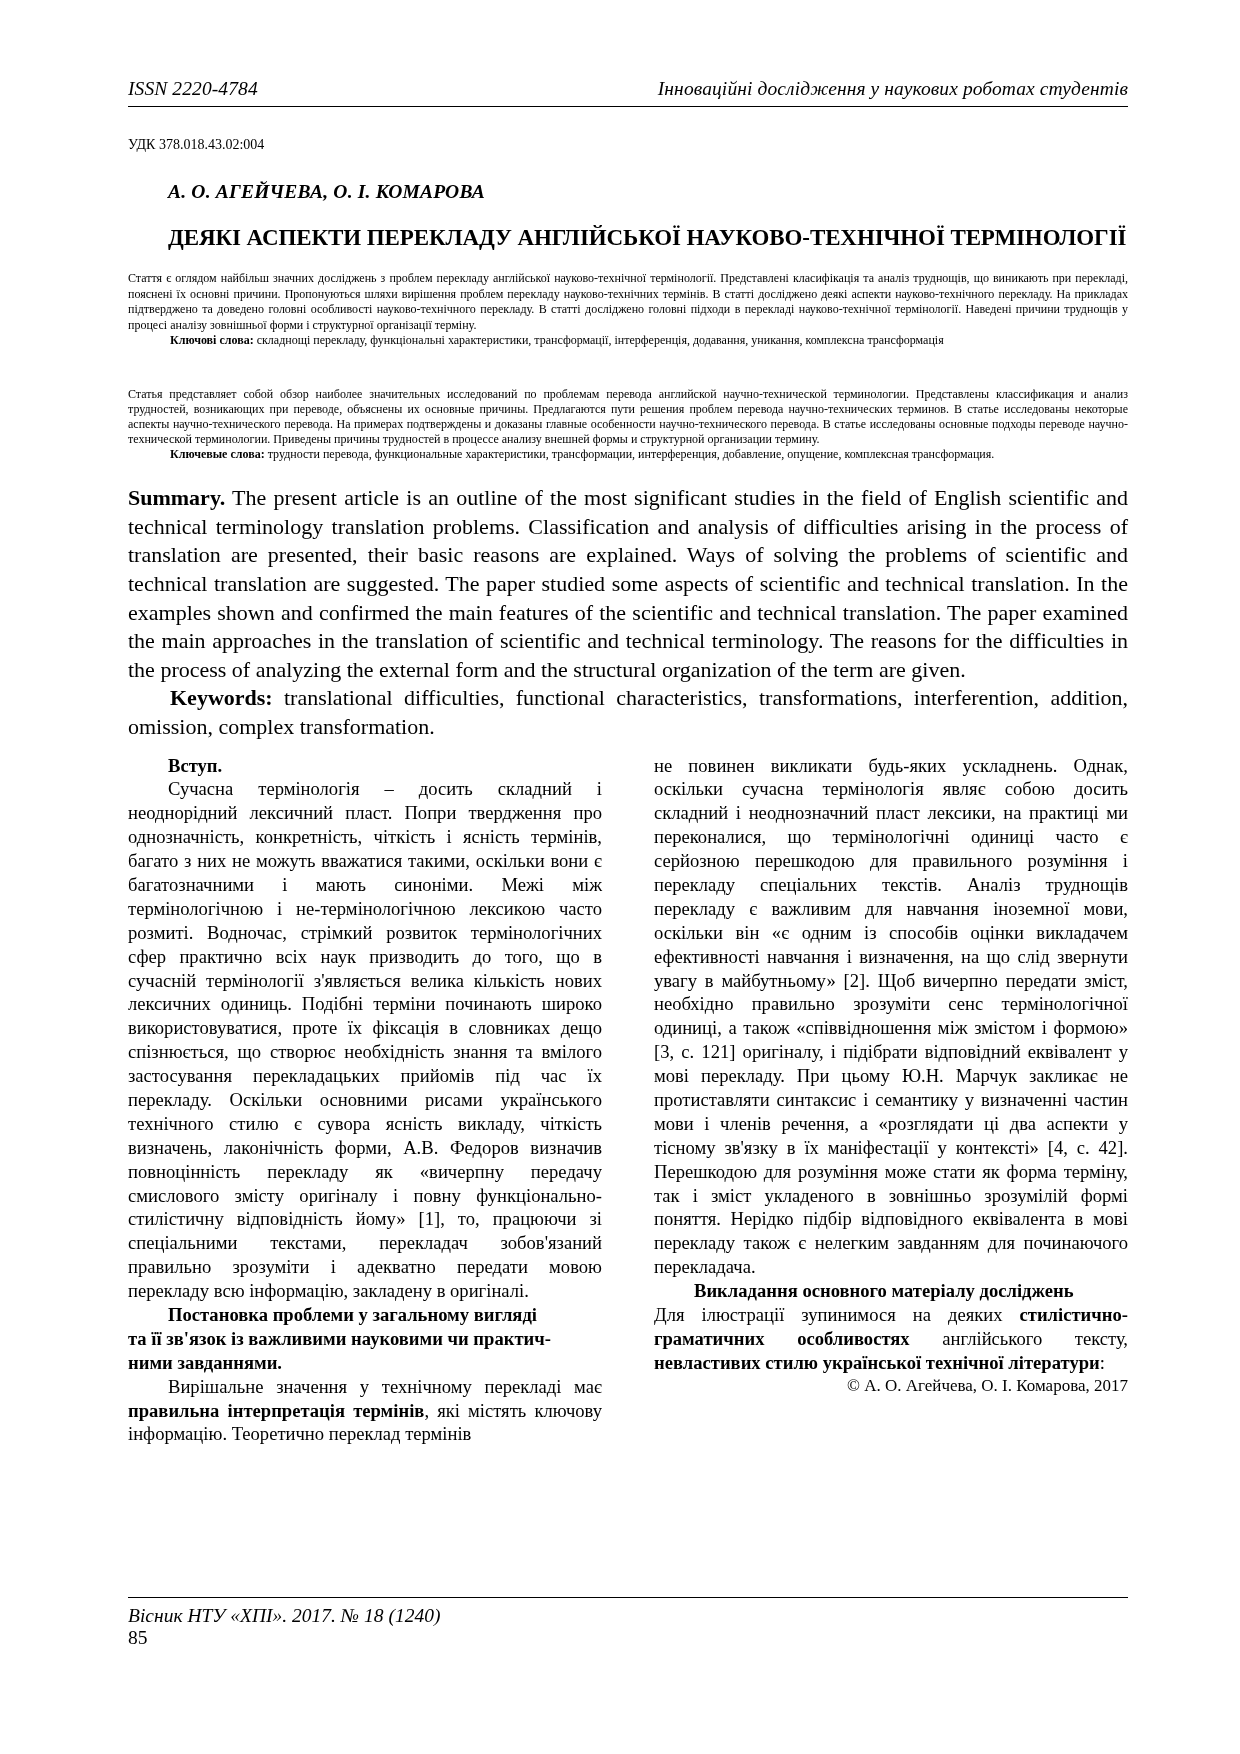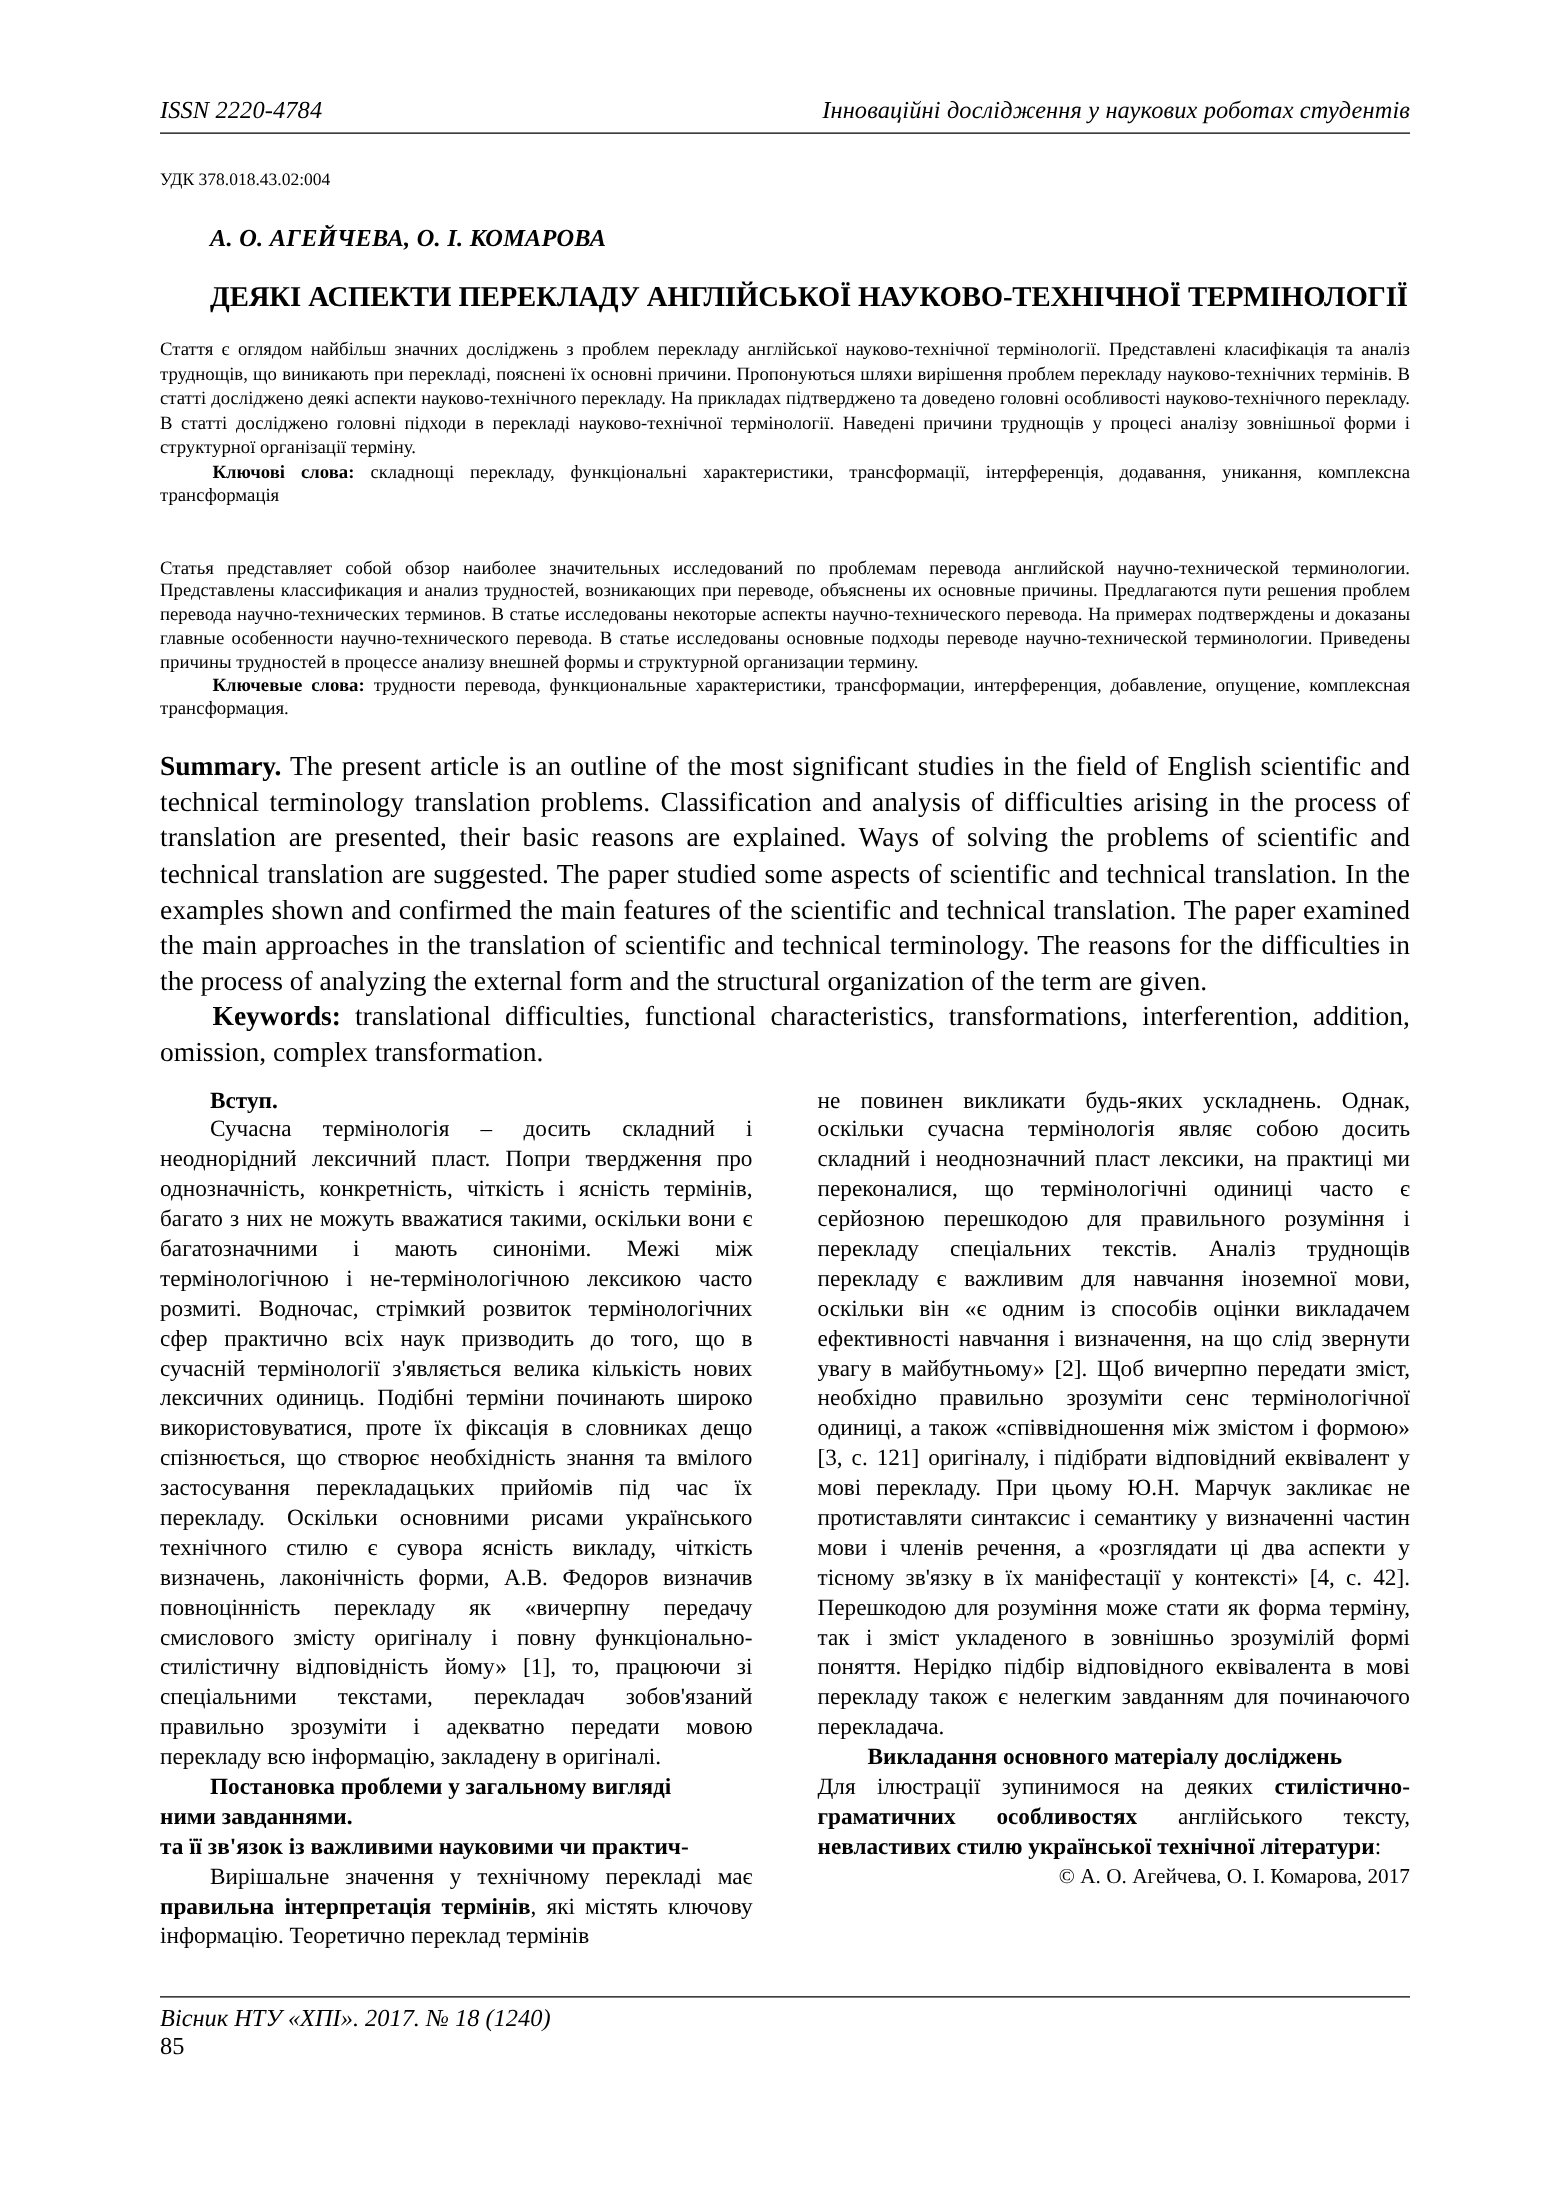--- a/index.html
+++ b/index.html
@@ -56,21 +56,21 @@
     margin-top: 22px;
     font-weight: bold;
     font-size: 23px;
     padding-left: 40px;
     letter-spacing: -0.1px;
   }
 
   
   .abs {
     margin-top: 20px;
-    font-size: 15px;
+    font-size: 12px;
     line-height: 1.30;
     text-align: justify;
     text-justify: inter-word;
     hyphens: none;
   }
   .abs.compact { line-height: 1.255; }
   .abs p { margin: 0; }
   .abs p.ind { text-indent: 42px; }
   .abs .kw { font-weight: bold; }
   .gap { height: 18px; }
@@ -161,22 +161,22 @@
       <p><span class="lbl">Summary.</span> <span>The present article is an outline of the most significant studies in the field of English scientific and technical terminology translation problems. Classification and analysis of difficulties arising in the process of translation are presented, their basic reasons are explained. Ways of solving the problems of scientific and technical translation are suggested. The paper studied some aspects of scientific and technical translation. In the examples shown and confirmed the main features of the scientific and technical translation. The paper examined the main approaches in the translation of scientific and technical terminology. The reasons for the difficulties in the process of analyzing the external form and the structural organization of the term are given.</span></p>
       <p class="ind"><span class="lbl">Keywords:</span> <span>translational difficulties, functional characteristics, transformations, interferention, addition, omission, complex transformation.</span></p>
     </div>
 
     <div class="body-cols">
 
       <div class="col">
         <p class="head">Вступ.</p>
         <p>Сучасна термінологія – досить складний і неоднорідний лексичний пласт. Попри твердження про однозначність, конкретність, чіткість і ясність термінів, багато з них не можуть вважатися такими, оскільки вони є багатозначними і мають синоніми. Межі між термінологічною і не-термінологічною лексикою часто розмиті. Водночас, стрімкий розвиток термінологічних сфер практично всіх наук призводить до того, що в сучасній термінології з'являється велика кількість нових лексичних одиниць. Подібні терміни починають широко використовуватися, проте їх фіксація в словниках дещо спізнюється, що створює необхідність знання та вмілого застосування перекладацьких прийомів під час їх перекладу. Оскільки основними рисами українського технічного стилю є сувора ясність викладу, чіткість визначень, лаконічність форми, А.В. Федоров визначив повноцінність перекладу як «вичерпну передачу смислового змісту оригіналу і повну функціонально-стилістичну відповідність йому» [1], то, працюючи зі спеціальними текстами, перекладач зобов'язаний правильно зрозуміти і адекватно передати мовою перекладу всю інформацію, закладену в оригіналі.</p>
         <p class="head">Постановка проблеми у загальному вигляді</p>
+        <p class="head-cont">та її зв'язок із важливими науковими чи практич-</p>
         <p class="head-cont">ними завданнями.</p>
-        <p class="head-cont">та її зв'язок із важливими науковими чи практич-</p>
         <p><span>Вирішальне значення у технічному перекладі має </span><b>правильна інтерпретація термінів</b><span>, які містять ключову інформацію. Теоретично переклад термінів</span></p>
       </div>
 
       <div class="col">
         <p class="noind">не повинен викликати будь-яких ускладнень. Однак, оскільки сучасна термінологія являє собою досить складний і неоднозначний пласт лексики, на практиці ми переконалися, що термінологічні одиниці часто є серйозною перешкодою для правильного розуміння і перекладу спеціальних текстів. Аналіз труднощів перекладу є важливим для навчання іноземної мови, оскільки він «є одним із способів оцінки викладачем ефективності навчання і визначення, на що слід звернути увагу в майбутньому» [2]. Щоб вичерпно передати зміст, необхідно правильно зрозуміти сенс термінологічної одиниці, а також «співвідношення між змістом і формою» [3, с. 121] оригіналу, і підібрати відповідний еквівалент у мові перекладу. При цьому Ю.Н. Марчук закликає не протиставляти синтаксис і семантику у визначенні частин мови і членів речення, а «розглядати ці два аспекти у тісному зв'язку в їх маніфестації у контексті» [4, с. 42]. Перешкодою для розуміння може стати як форма терміну, так і зміст укладеного в зовнішньо зрозумілій формі поняття. Нерідко підбір відповідного еквівалента в мові перекладу також є нелегким завданням для починаючого перекладача.</p>
         <p class="head">Викладання основного матеріалу досліджень</p>
         <p class="noind"><span>Для ілюстрації зупинимося на деяких </span><b>стилістично-граматичних особливостях</b><span> англійського тексту, </span><b>невластивих стилю української технічної літератури</b><span>:</span></p>
         <p class="copyright">© А. О. Агейчева, О. І. Комарова, 2017</p>
       </div>
 

